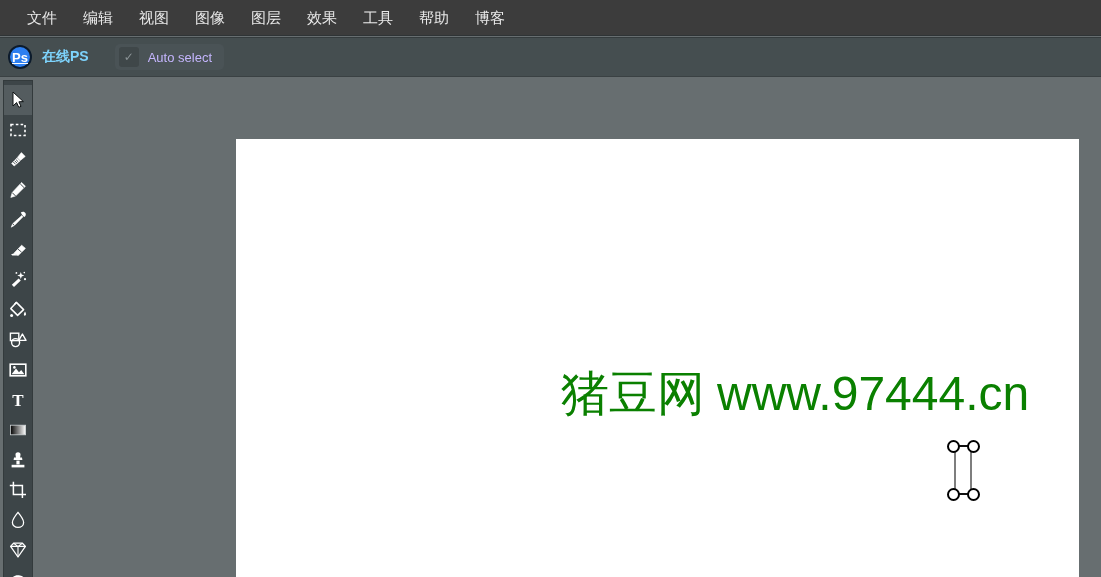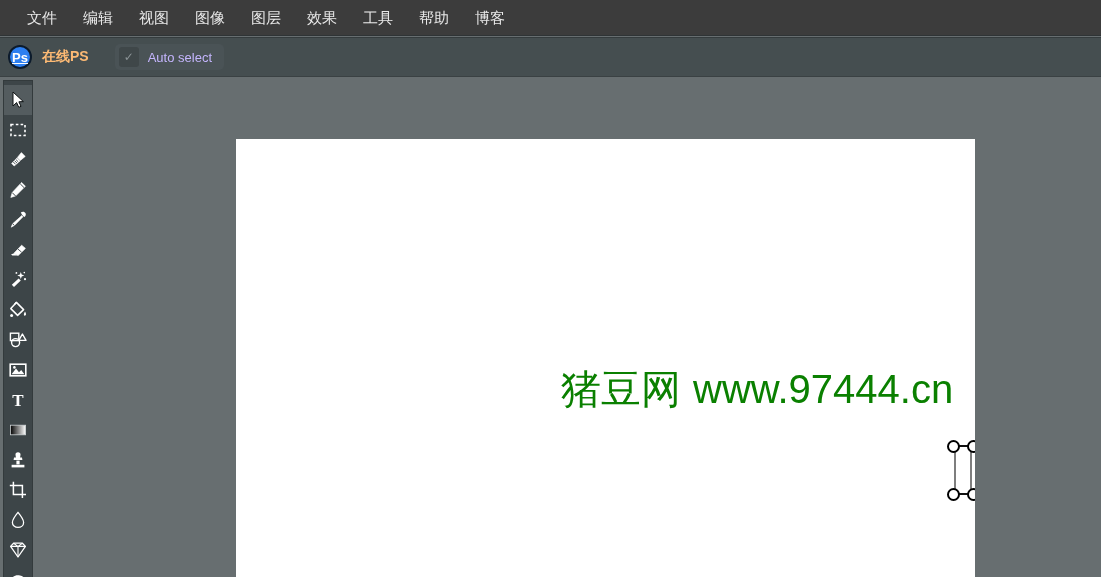--- a/index.html
+++ b/index.html
@@ -2,21 +2,21 @@
 <html><head>
 <meta charset="utf-8">
 <style>
   html,body{margin:0;padding:0;}
   body{
     width:1101px;height:577px;overflow:hidden;
     background:#676e70;
     font-family:"Liberation Sans","DejaVu Sans",sans-serif;
     -webkit-font-smoothing:antialiased;
   }
-  #app{position:relative;width:975px;height:577px;}
+  #app{position:relative;width:1079px;height:577px;}
 
   
   .menubar{
     position:absolute;left:0;top:0;width:1101px;height:36px;
     background:#3c3c3c;
     display:flex;align-items:center;
     padding-left:14px;box-sizing:border-box;
     border-bottom:1px solid #2f3436;
   }
   .menu-item{
@@ -36,21 +36,21 @@
   .brand{display:flex;align-items:center;margin-left:8px;}
   .ps-logo{
     width:24px;height:24px;border-radius:12px;
     background:#2d7ff0;border:2px solid #0c1b2c;
     display:flex;align-items:center;justify-content:center;
     color:#ffffff;font-size:13px;font-weight:bold;line-height:1;
     box-sizing:border-box;
     text-decoration:underline;
   }
   .brand-label{
-    color:#fdba74;font-size:14px;font-weight:bold;margin-left:10px;white-space:nowrap;
+    color:#7dd3fc;font-size:14px;font-weight:bold;margin-left:10px;white-space:nowrap;
   }
   .opt-sep{width:26px;}
   .auto-select-wrap{
     height:26px;border-radius:5px;background:#4a5356;
     display:flex;align-items:center;padding:0 12px 0 4px;
     box-sizing:border-box;
   }
   .checkbox{
     width:20px;height:20px;border-radius:3px;background:#3f4749;
     display:flex;align-items:center;justify-content:center;
@@ -80,21 +80,21 @@
   .tool svg{display:block;}
 
   
   .canvas-area{
     position:absolute;left:236px;top:139px;right:0;bottom:0;
     background:#ffffff;overflow:hidden;
   }
   .wm{
     position:absolute;left:325px;top:230px;
     white-space:nowrap;
-    font-size:40px;line-height:1;
+    font-size:48px;line-height:1;
     color:#0a8000;
   }
   .wm .cjk{font-family:"DejaVu Sans",sans-serif;}
   .wm .latin{font-family:"Liberation Sans",sans-serif;margin-left:12px;}
 
   
   .xform{
     position:absolute;left:710px;top:301px;
     width:34px;height:60px;
   }

